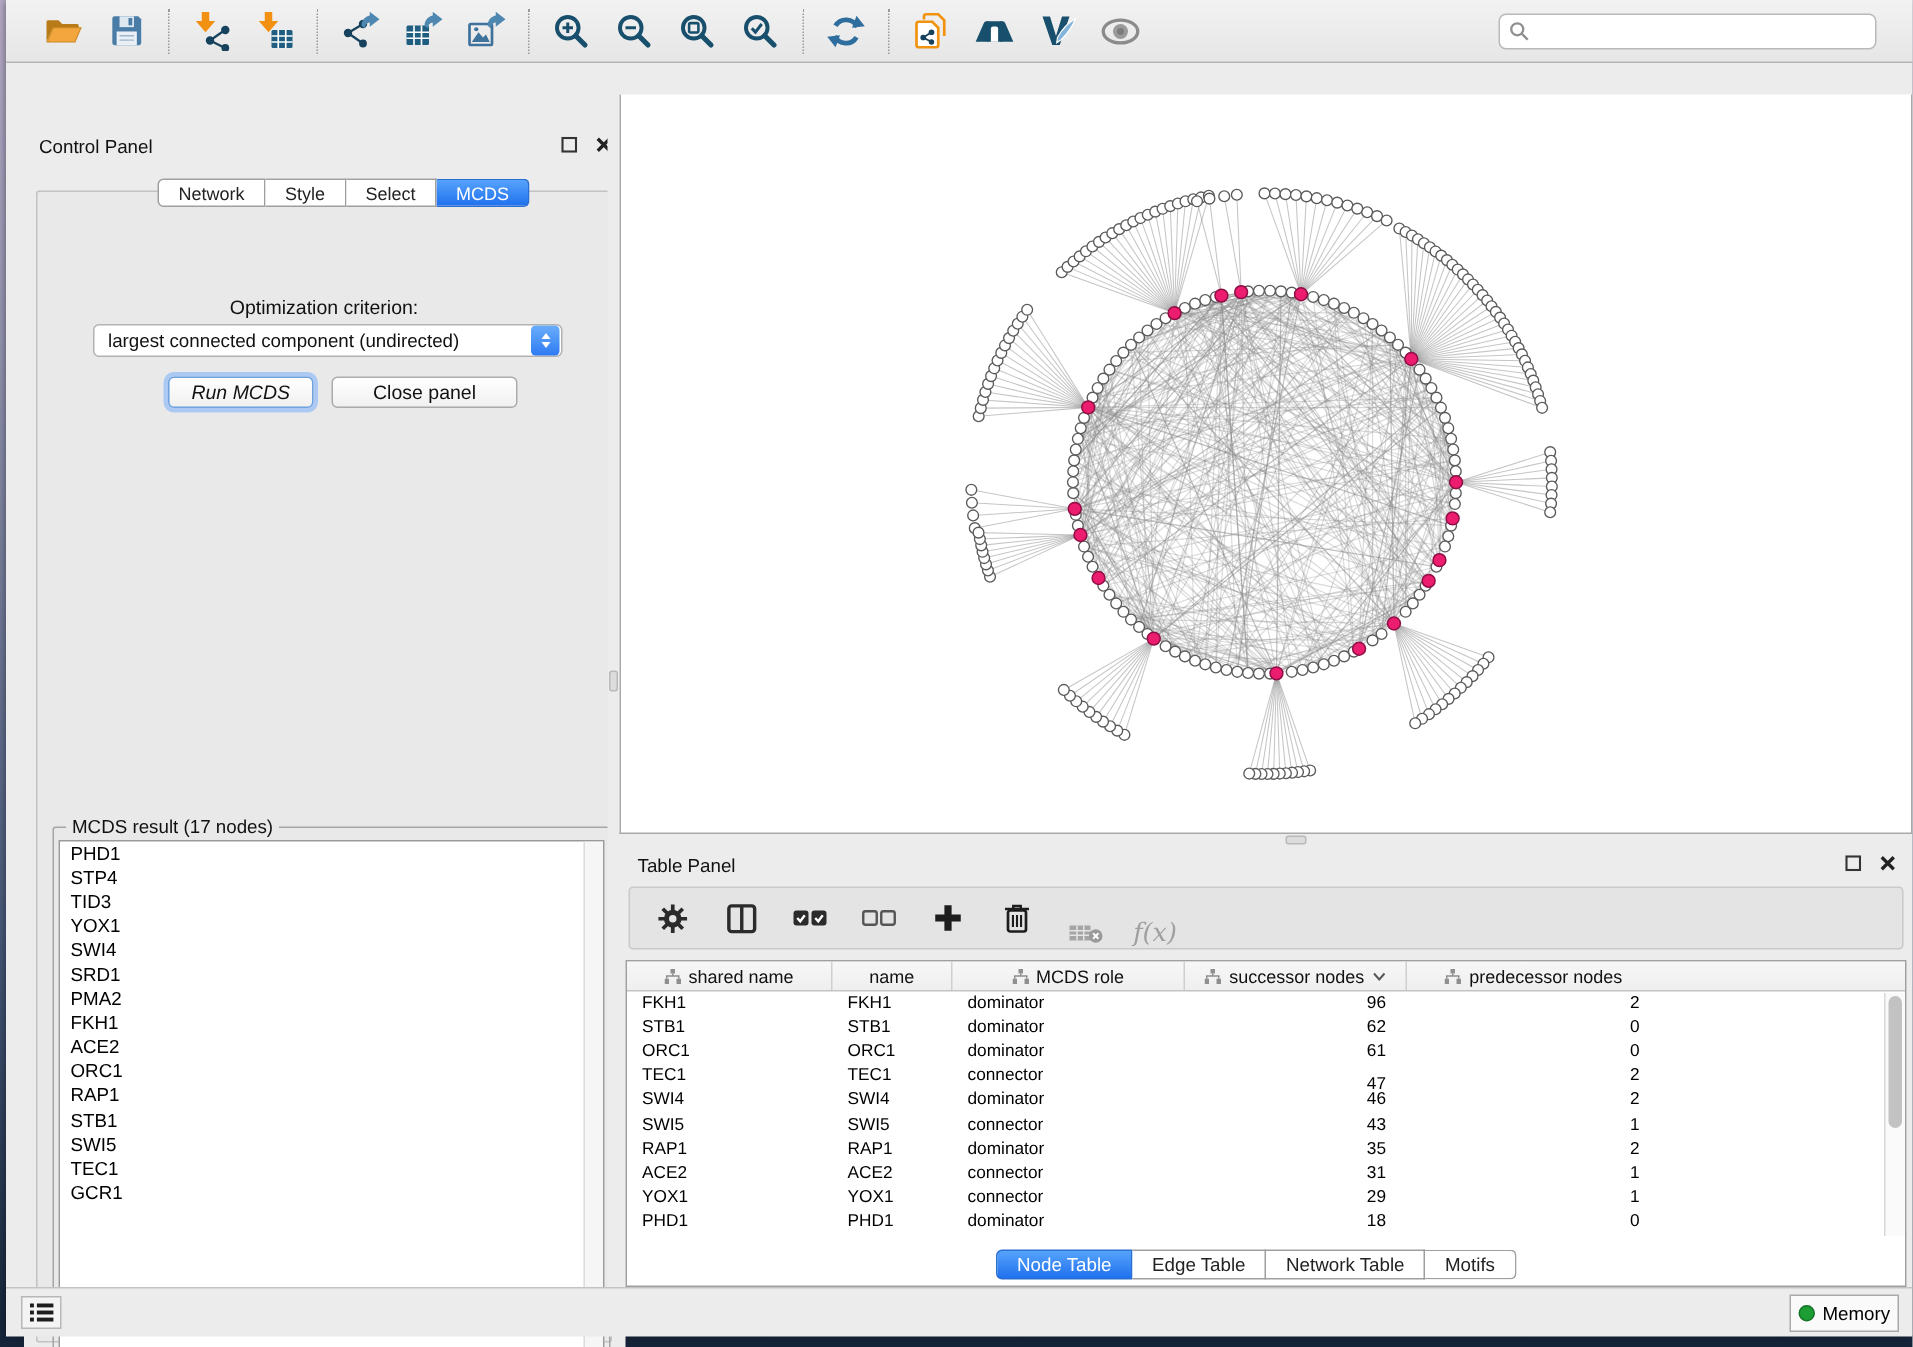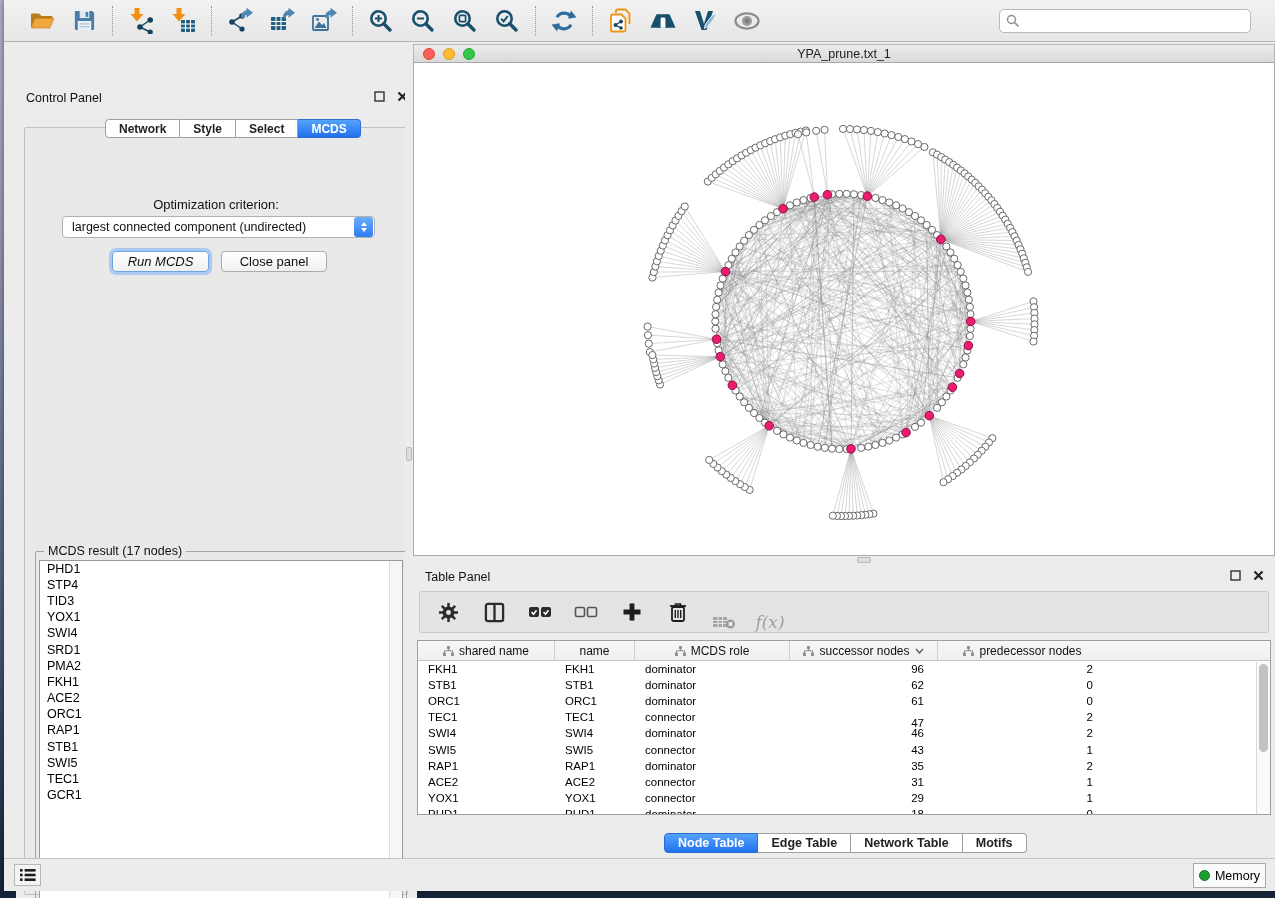--- a/index.html
+++ b/index.html
@@ -22,33 +22,33 @@
 
   
   #control-panel { position:absolute; left:12px; top:42px; width:401px; height:816px; background:#ececec;margin-top:42px; }
   #cp-titlebar { position:absolute; left:0; top:0; width:100%; height:26px; }
   #cp-title { position:absolute; left:10px; top:7px; font-size:12.5px; color:#111; }
   .win-btns { position:absolute; right:8px; top:6px; display:flex; gap:10px; }
   .win-btn { width:13px; height:13px; display:flex; align-items:center; justify-content:center; cursor:pointer; }
   #cp-body { position:absolute; left:8px; top:43px; width:384px; height:768px; background:#e9e9e9; border:1px solid #c2c2c2; border-radius:2px; }
   .seg-tabs { position:absolute; display:flex; height:19px; }
   #cp-tabs { left:80px; top:-9px; }
-  .seg-tab { background:#fff; border:1px solid #9f9f9f; border-left:none; padding:0 13px; display:flex; align-items:center; font-size:12px; color:#222; cursor:pointer; white-space:nowrap;font-weight:bold; }
+  .seg-tab { background:#fff; border:1px solid #9f9f9f; border-left:none; padding:0 13px; display:flex; align-items:center; font-size:12px; color:#222; cursor:pointer; white-space:nowrap; }
   .seg-tab:first-child { border-left:1px solid #9f9f9f; border-radius:4px 0 0 4px; }
   .seg-tab:last-child { border-radius:0 4px 4px 0; }
   .seg-tab.selected { background:linear-gradient(#56a3fc,#2071ee); border-color:#2b6ed2; color:#fff; }
   #opt-label { position:absolute; left:0; top:69px; width:100%; text-align:center; font-size:13px; color:#111; }
   #criterion-select { position:absolute; left:37px; top:88px; width:313px; height:22px; background:#fff; border:1px solid #b2b2b2; border-radius:4px; display:flex; align-items:center; cursor:pointer; }
   #criterion-value { flex:1; padding-left:9px; font-size:12.5px; color:#111; white-space:nowrap; }
   #criterion-stepper { width:19px; height:20px; margin-right:1px; border-radius:3px; background:linear-gradient(#6aaefc,#2e7bf3); display:flex; flex-direction:column; align-items:center; justify-content:center; gap:2px; }
   .tri-up { width:0; height:0; border-left:3.5px solid transparent; border-right:3.5px solid transparent; border-bottom:4.5px solid #fff; }
   .tri-down { width:0; height:0; border-left:3.5px solid transparent; border-right:3.5px solid transparent; border-top:4.5px solid #fff; }
   .push-btn { position:absolute; height:21px; background:linear-gradient(#ffffff,#f0f0f0); border:1px solid #ababab; border-radius:4px; font-size:13px; color:#111; display:flex; align-items:center; justify-content:center; cursor:pointer; font-family:inherit; }
   #run-btn { left:87px; top:123px; width:97px; border-color:#6fa3e0; box-shadow:0 0 0 3px rgba(120,175,250,.55);font-style:italic; }
-  #closepanel-btn { left:196px; top:123px; width:106px; }
+  #closepanel-btn { left:196px; top:123px; width:124px; }
   #mcds-group { position:absolute; left:10px; top:423px; width:372px; height:372px; border:1px solid #a5a5a5; border-radius:2px; }
   #mcds-legend { position:absolute; left:8px; top:-8px; background:#e9e9e9; padding:0 4px; font-size:12.5px; color:#111; }
   #mcds-list { position:absolute; left:3px; top:8px; width:364px; height:358px; background:#fff; border:1px solid #9a9a9a; overflow:hidden; }
   #mcds-scroll { position:absolute; right:0; top:0; width:13px; height:100%; background:#f6f6f6; border-left:1px solid #dcdcdc; }
   .mcds-item { padding:1.6px 0 1.6px 7px; font-size:12.5px; line-height:13px; color:#000; }
 
   
   #v-splitter { position:absolute; left:401px; top:42px; width:8px; height:816px; background:#ececec; cursor:col-resize; }
   #v-grip { position:absolute; left:1px; top:405px; width:6px; height:14px; background:#dcdcdc; border:1px solid #b9b9b9; border-radius:2px; }
   #h-splitter { position:absolute; left:409px; top:556px; width:862px; height:9px; background:#ececec; cursor:row-resize; }
@@ -65,21 +65,21 @@
   #net-title { position:absolute; left:0; width:100%; text-align:center; font-size:12.5px; color:#222; }
   #net-canvas { position:absolute; left:0; top:21px; width:862px; height:493px; background:#fff; border:1px solid #a9a9a9; border-top:none; cursor:default; }
 
   
   #table-panel { position:absolute; left:409px; top:565px; width:862px; height:293px; background:#ececec; }
   #tp-title { position:absolute; left:12px; top:5px; font-size:12.5px; color:#111; }
   #tp-toolbar { position:absolute; left:6px; top:26px; width:850px; height:42px; background:#e4e4e4; border:1px solid #c9c9c9; border-radius:3px; display:flex; align-items:center; gap:22px; padding-left:16px; }
   .tp-btn { display:flex; align-items:center; justify-content:center; width:24px; height:24px; cursor:pointer; }
   .tp-btn.disabled { cursor:default;margin-top:19px; }
   #fx-label { font-family:"DejaVu Serif","Liberation Serif",serif; font-style:italic; font-size:17px; color:#9f9f9f; }
-  #tbl { position:absolute; left:4px; top:75px; width:854px; height:175px; background:#fff; border:1px solid #9f9f9f; overflow:hidden; }
+  #tbl { position:absolute; left:4px; top:75px; width:854px; height:218px; background:#fff; border:1px solid #9f9f9f; overflow:hidden; }
   #tbl-header { display:flex; height:20px; background:linear-gradient(#f7f7f7,#efefef); border-bottom:1px solid #c4c4c4; }
   .th { display:flex; align-items:center; justify-content:center; gap:5px; border-right:1px solid #cfcfcf; font-size:12px; color:#111; position:relative; }
   .th:last-child { border-right:none; }
   .tbl-row { display:flex; height:16.1px; align-items:center; }
   .td { font-size:11.5px; color:#000; padding-left:10px; white-space:nowrap; overflow:hidden; }
   .td.num { text-align:right; padding-right:14px; padding-left:0; }
   #tbl-scroll { position:absolute; right:0; top:21px; width:14px; height:162px; background:#fafafa; border-left:1px solid #d8d8d8; }
   #tbl-thumb { position:absolute; left:2px; top:2px; width:9px; height:88px; background:#c2c2c2; border-radius:5px; }
   #tp-tabs { left:251px; top:268px; height:20px; }
   #tp-tabs .seg-tab { font-size:12.5px; }
@@ -325,28 +325,20 @@
         </div>
       </div>
     </div>
   </div>
 
   <div id="v-splitter">
       <div id="v-grip"></div>
     </div>
 
   <div id="net-frame">
-    <div id="net-titlebar">
-      <div class="traffic">
-        <span class="light" id="light-red"></span>
-        <span class="light" id="light-yellow"></span>
-        <span class="light" id="light-green"></span>
-      </div>
-      <span id="net-title">YPA_prune.txt_1</span>
-    </div>
     <svg id="net-canvas" viewBox="0 0 862 493">
         <g>
           <line x1="369.9" y1="146.0" x2="294.5" y2="118.7" stroke="#8c8c8c" stroke-width="0.7" opacity="0.5"></line>
           <line x1="369.9" y1="146.0" x2="298.4" y2="115.1" stroke="#8c8c8c" stroke-width="0.7" opacity="0.5"></line>
           <line x1="369.9" y1="146.0" x2="302.4" y2="111.5" stroke="#8c8c8c" stroke-width="0.7" opacity="0.5"></line>
           <line x1="369.9" y1="146.0" x2="306.5" y2="108.1" stroke="#8c8c8c" stroke-width="0.7" opacity="0.5"></line>
           <line x1="369.9" y1="146.0" x2="310.7" y2="104.7" stroke="#8c8c8c" stroke-width="0.7" opacity="0.5"></line>
           <line x1="369.9" y1="146.0" x2="315.0" y2="101.5" stroke="#8c8c8c" stroke-width="0.7" opacity="0.5"></line>
           <line x1="369.9" y1="146.0" x2="319.4" y2="98.4" stroke="#8c8c8c" stroke-width="0.7" opacity="0.5"></line>
           <line x1="369.9" y1="146.0" x2="323.8" y2="95.5" stroke="#8c8c8c" stroke-width="0.7" opacity="0.5"></line>

